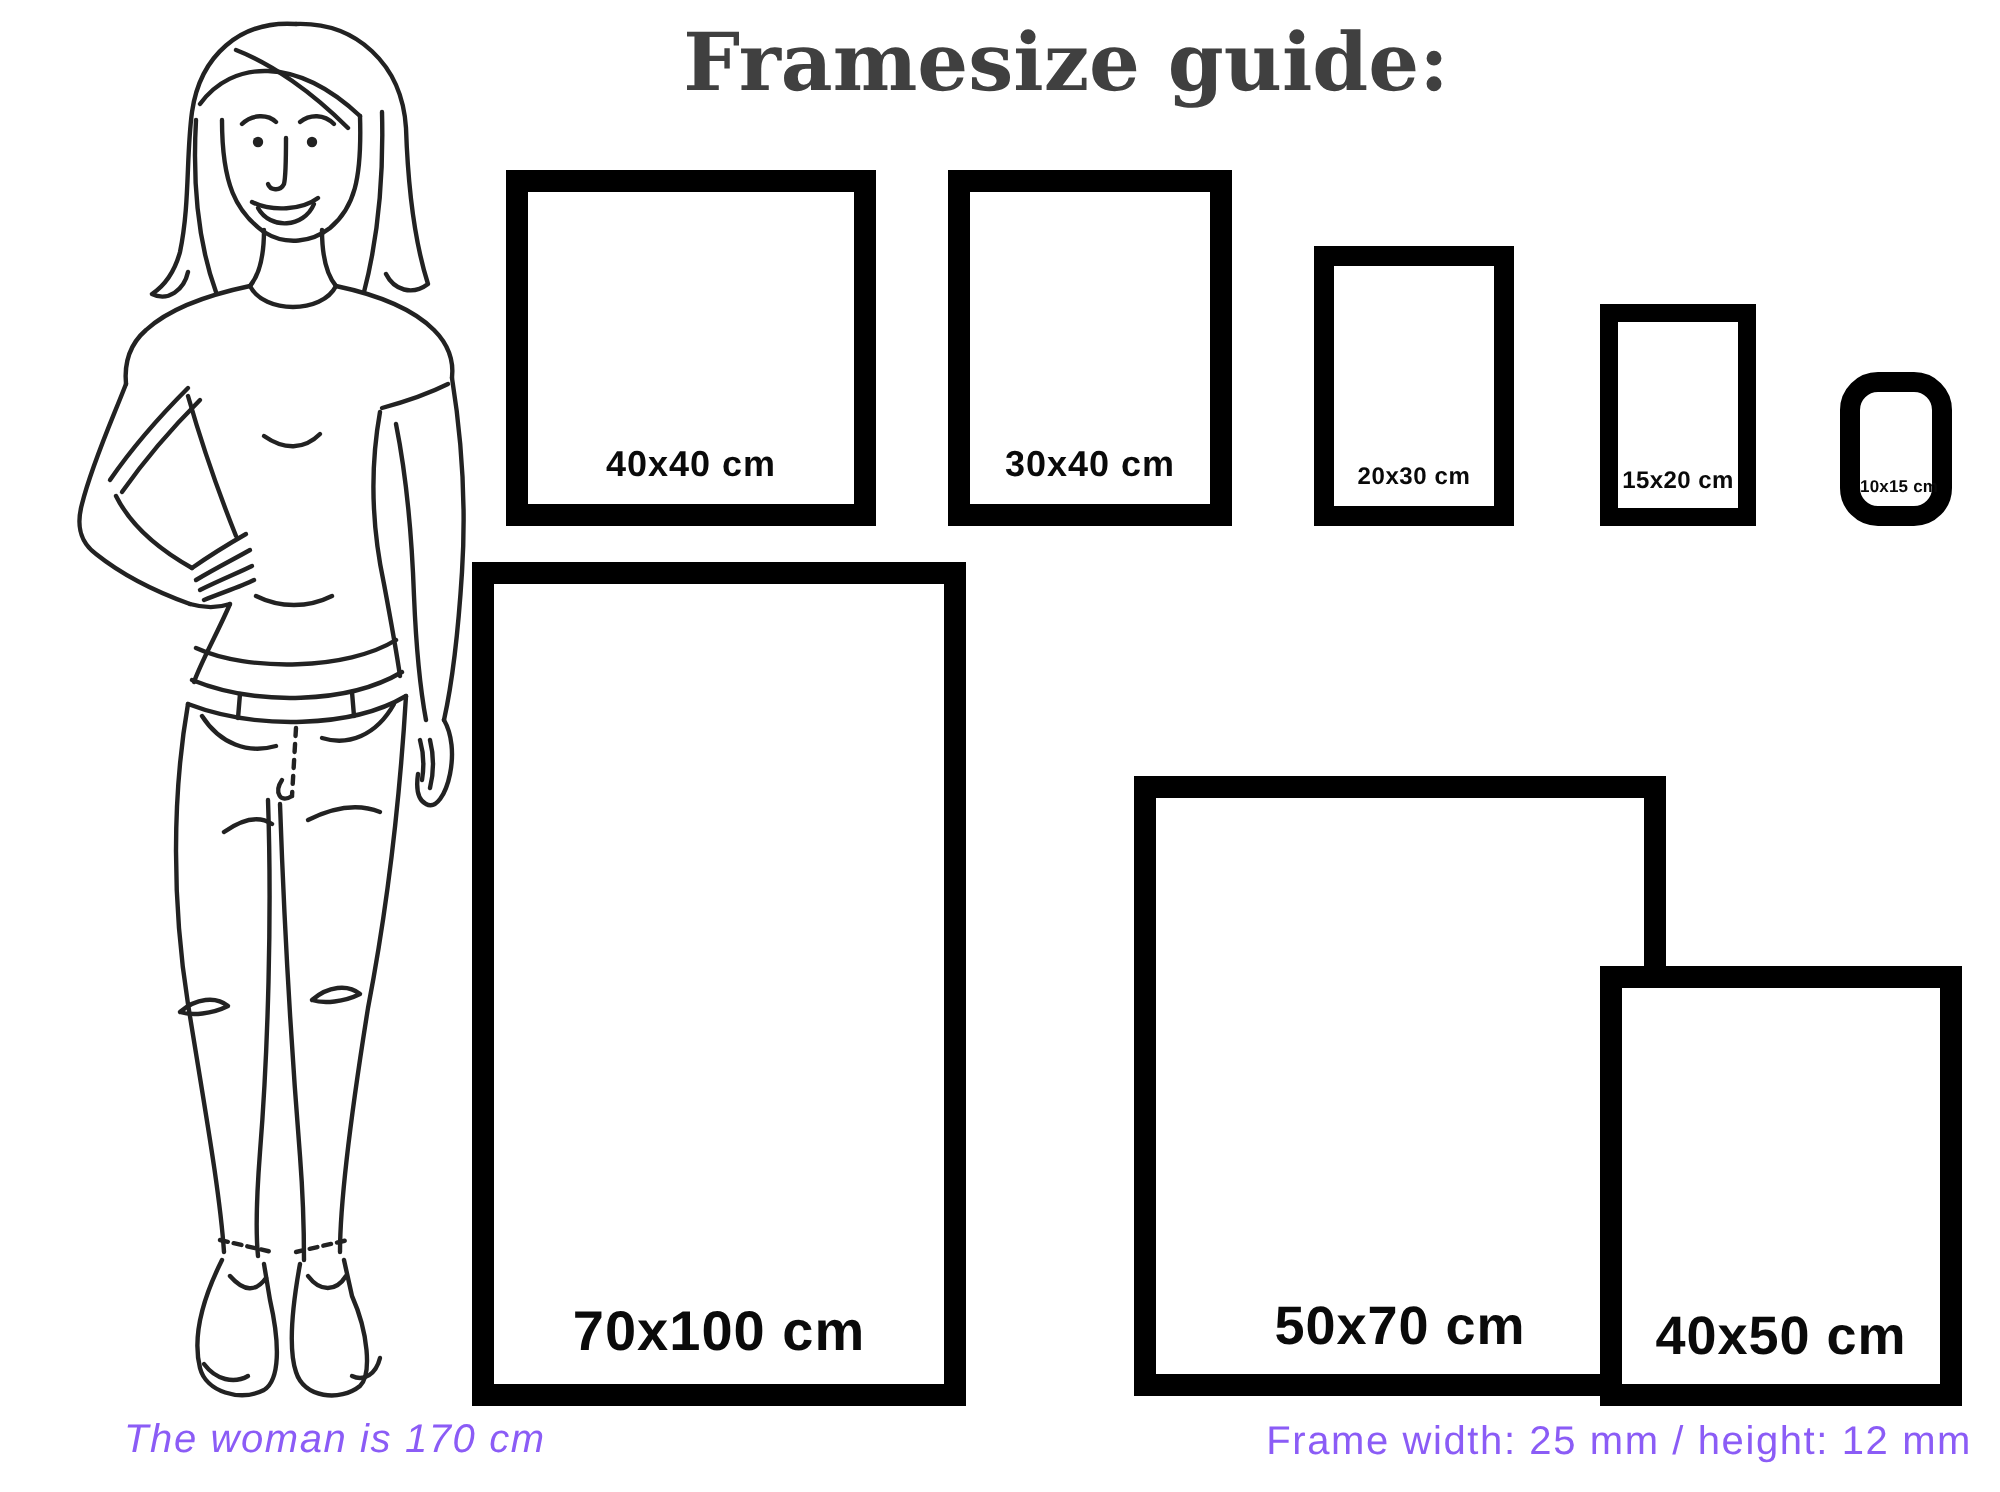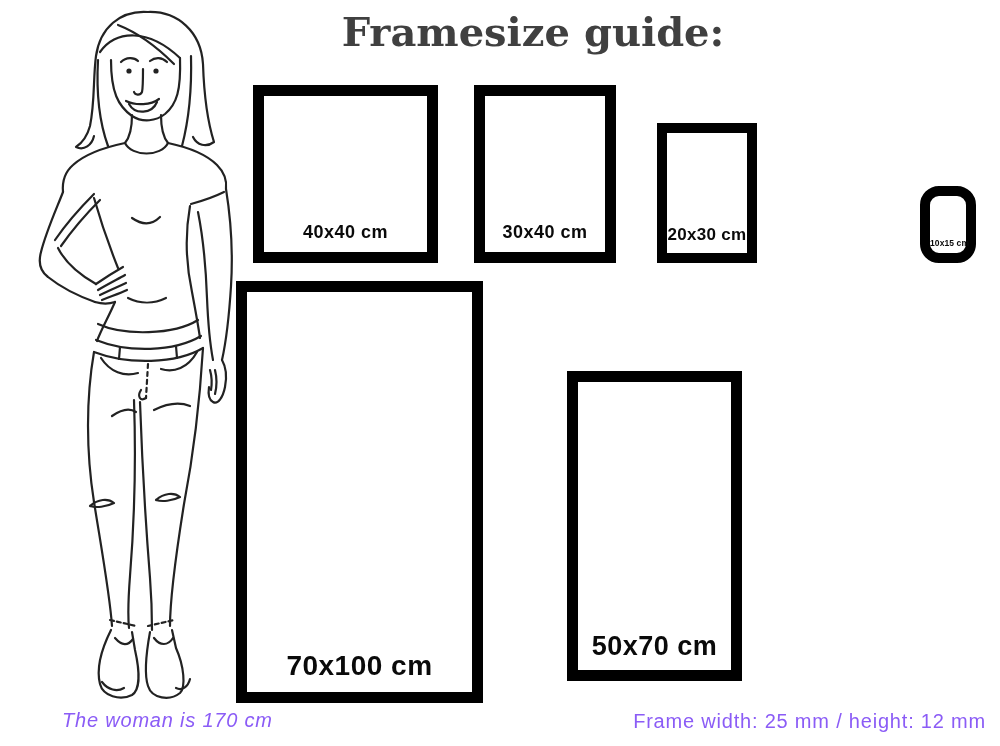--- a/index.html
+++ b/index.html
@@ -21,24 +21,24 @@
     font-weight:bold;color:#0a0a0a;letter-spacing:0.5px;white-space:nowrap;
   }
   
   .f1{left:253px;top:85px;width:185px;height:178px;}
   .f2{left:474px;top:85px;width:142px;height:178px;padding-left:37px;}
   .f3{left:657px;top:123px;width:100px;height:140px;border-width:10px;}
   .f4{left:800px;top:152px;width:78px;height:111px;border-width:9px;}
   .f5{left:920px;top:186px;width:56px;height:77px;border-width:10px;border-radius:19px;}
   
   .f6{left:236px;top:281px;width:247px;height:422px;}
-  .f7{left:567px;top:371px;width:175px;height:310px;}
+  .f7{left:567px;top:388px;width:266px;height:310px;}
   .f8{left:800px;top:483px;width:181px;height:220px;}
   .f1 .frame-label,.f2 .frame-label{bottom:9px;font-size:18px;}
-  .f3 .frame-label{bottom:8px;font-size:17px;letter-spacing:0.3px;}
+  .f3 .frame-label{bottom:8px;font-size:12px;letter-spacing:0.3px;}
   .f4 .frame-label{bottom:7px;font-size:12px;letter-spacing:0.2px;}
   .f5 .frame-label{bottom:5px;font-size:8.5px;letter-spacing:0.1px;}
   .f6 .frame-label{bottom:10px;font-size:28px;}
   .f7 .frame-label,.f8 .frame-label{bottom:8px;font-size:27px;}
   .footnote{
     position:absolute;color:#8b5cf6;font-size:20px;letter-spacing:0.8px;
     font-family:"Liberation Sans",sans-serif;font-weight:normal;
   }
   .foot-left{left:62px;top:709px;font-style:italic;}
   .foot-right{right:14px;top:710px;text-align:center;}
@@ -131,27 +131,33 @@
 
   <div class="frame f1">
     <span class="frame-label">40x40 cm</span>
   </div>
   <div class="frame f2">
     <span class="frame-label">30x40 cm</span>
   </div>
   <div class="frame f3">
     <span class="frame-label">20x30 cm</span>
   </div>
+  <div class="frame f4">
+    <span class="frame-label">15x20 cm</span>
+  </div>
   <div class="frame f5">
     <span class="frame-label">10x15 cm</span>
   </div>
 
   <div class="frame f6">
     <span class="frame-label">70x100 cm</span>
   </div>
   <div class="frame f7">
     <span class="frame-label">50x70 cm</span>
   </div>
+  <div class="frame f8">
+    <span class="frame-label">40x50 cm</span>
+  </div>
 
   <div class="footnote foot-left">The woman is 170 cm</div>
   <div class="footnote foot-right">Frame width: 25 mm / height: 12 mm</div>
 
 </div>
 
 </body></html>

